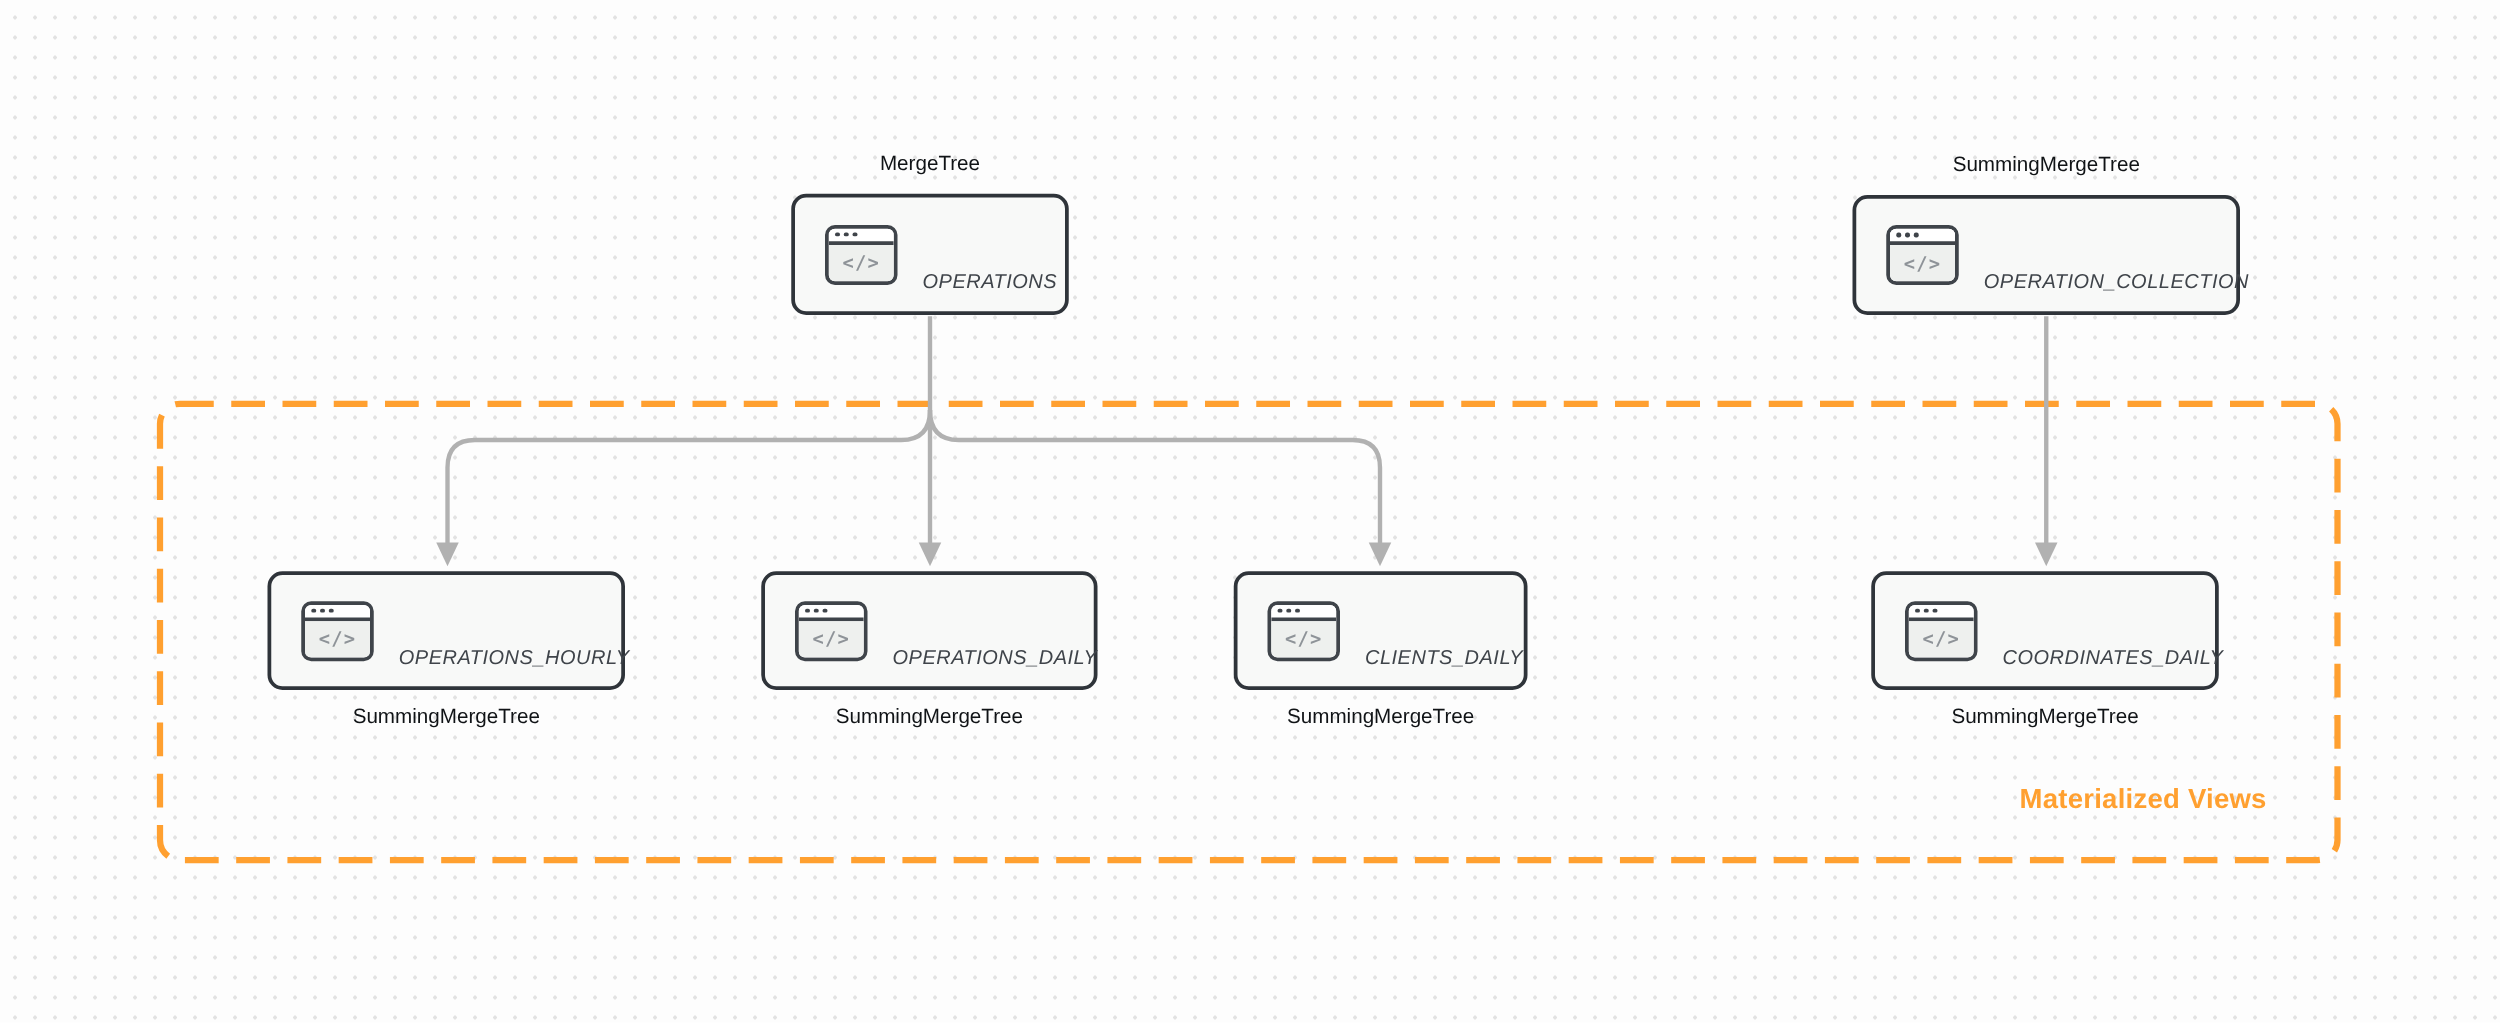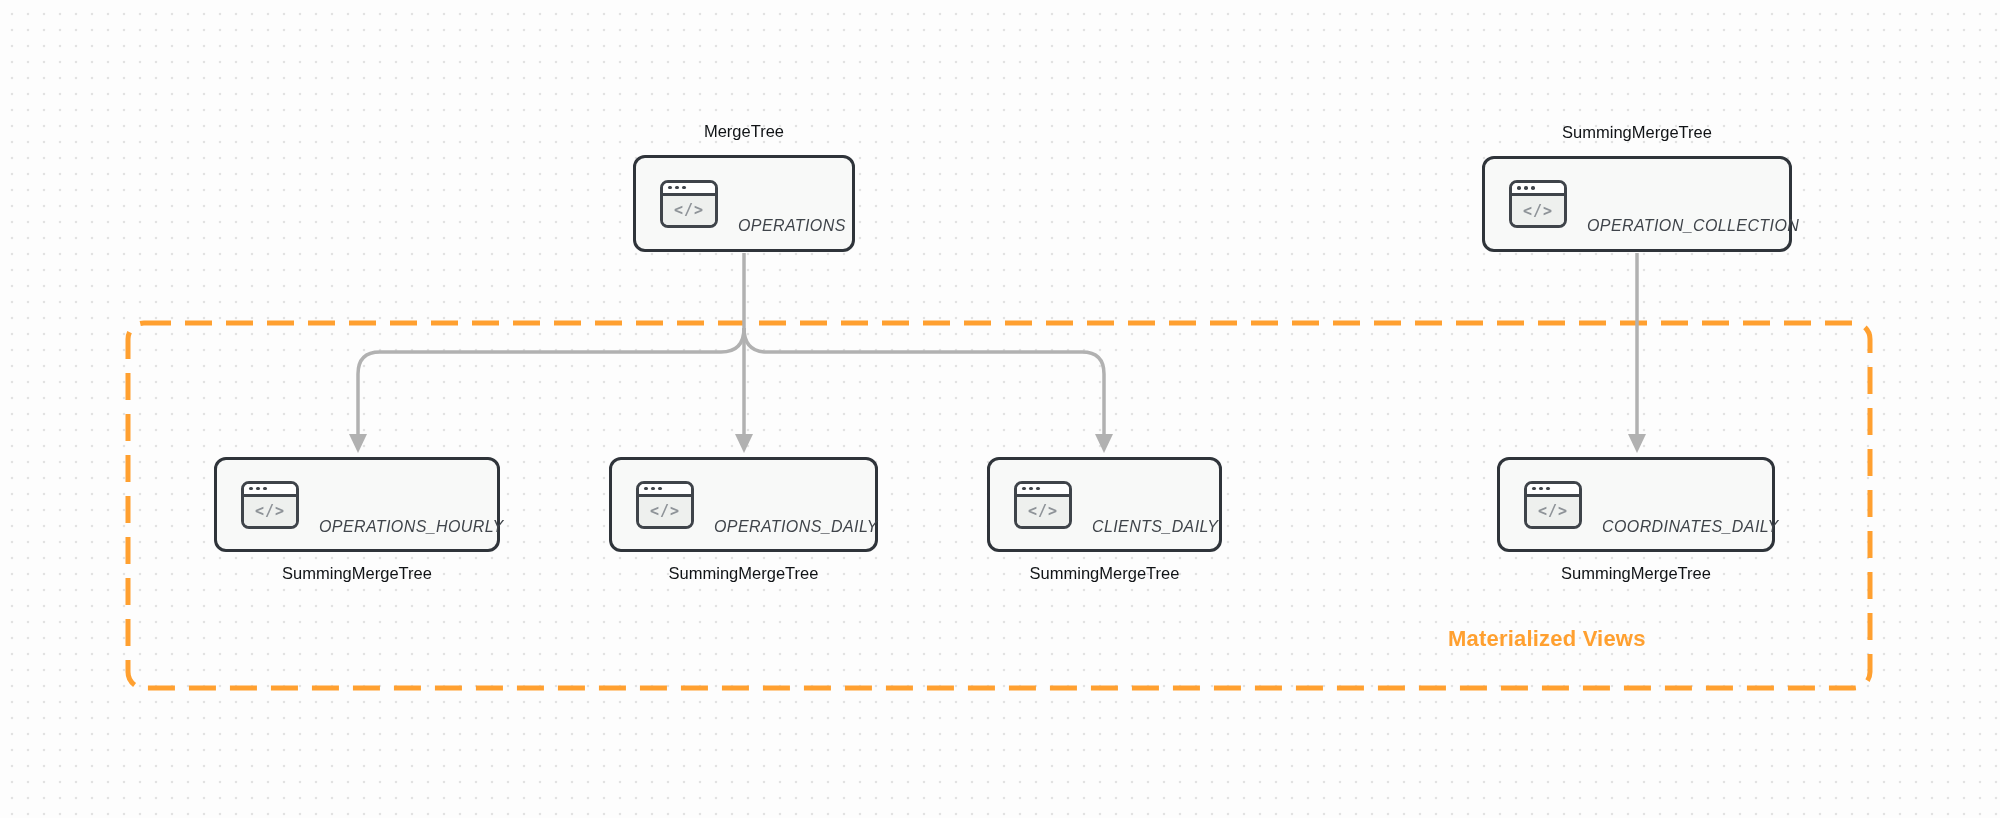--- a/index.html
+++ b/index.html
@@ -88,24 +88,24 @@
   .engine-label {
     position: absolute;
     text-align: center;
     font-size: 16.5px;
     color: #101316;
     white-space: nowrap;
   }
 
   .group-label {
     position: absolute;
-    left: 1448px;
+    left: 1512px;
     top: 626px;
     width: 405px;
-    text-align: left;
+    text-align: center;
     font-size: 22px;
     font-weight: 600;
     color: #ffa030;
     letter-spacing: 0.2px;
   }
 </style>
 </head>
 <body>
 
 <div class="canvas">

